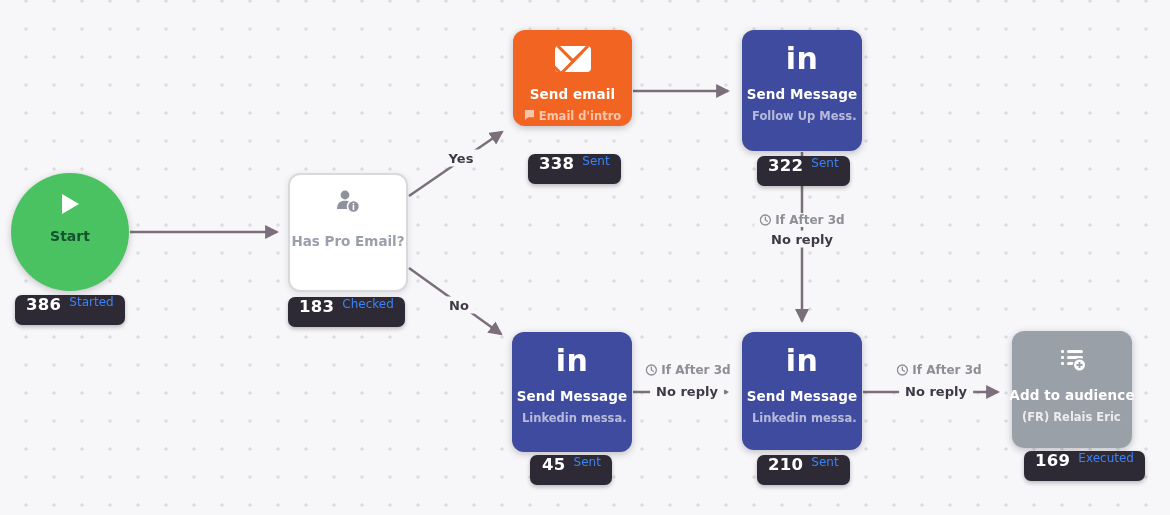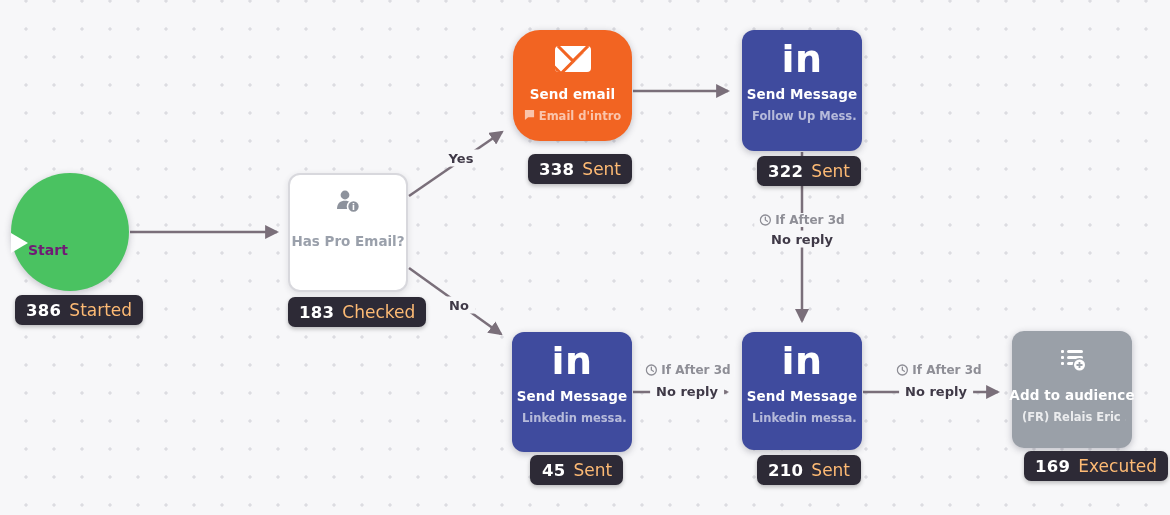--- a/index.html
+++ b/index.html
@@ -21,57 +21,57 @@
   .edge{stroke:var(--edge);stroke-width:2.5;fill:none;}
   .arrowhead{fill:var(--edge);}
 
   .node{
     position:absolute;border-radius:12px;color:#fff;
     display:flex;flex-direction:column;align-items:center;
     padding-top:13px;box-shadow:0 2px 7px rgba(40,40,60,.28);
     cursor:pointer;
   }
   .node .icon-area{height:32px;display:flex;align-items:center;justify-content:center;}
-  .node .in-logo{font-size:38px;font-weight:800;letter-spacing:.5px;line-height:30px;}
+  .node .in-logo{font-size:30px;font-weight:800;letter-spacing:.5px;line-height:30px;}
   .node .title{margin-top:11px;font-size:13.5px;font-weight:700;white-space:nowrap;letter-spacing:.1px;}
   .node .subtitle{
     margin-top:7px;font-size:11.5px;font-weight:700;color:rgba(255,255,255,.62);
     display:flex;align-items:flex-start;gap:4px;max-width:108px;white-space:nowrap;overflow:hidden;
   }
-  .node-email{left:513px;top:30px;width:119px;height:111px;background:var(--orange);border-radius:27px;}
+  .node-email{left:513px;top:30px;width:119px;height:96px;background:var(--orange);}
   .node-followup{left:742px;top:30px;width:120px;height:121px;background:var(--indigo);}
   .node-li1{left:512px;top:332px;width:120px;height:120px;background:var(--indigo);}
   .node-li2{left:742px;top:332px;width:120px;height:118px;background:var(--indigo);}
   .node-audience{left:1012px;top:331px;width:120px;height:117px;background:var(--graynode);}
 
   .node-start{
     position:absolute;left:11px;top:173px;width:118px;height:118px;border-radius:50%;
-    background:var(--green);display:flex;flex-direction:row;align-items:center;
-    padding-top:21px;color:#701a75;box-shadow:0 2px 7px rgba(40,40,60,.25);cursor:pointer;text-align:center;
+    background:var(--green);display:flex;flex-direction:column;align-items:center;
+    padding-top:21px;color:#14532d;box-shadow:0 2px 7px rgba(40,40,60,.25);cursor:pointer;text-align:center;
   }
   .play{
     width:0;height:0;border-left:17px solid #fff;
     border-top:10px solid transparent;border-bottom:10px solid transparent;
   }
   .node-start .title{margin-top:14px;font-size:14px;font-weight:700;}
 
   .node-condition{
     position:absolute;left:288px;top:173px;width:120px;height:119px;border-radius:12px;
     background:#fff;border:2px solid #d8d8dd;display:flex;flex-direction:column;align-items:center;
     padding-top:14px;box-shadow:0 2px 6px rgba(40,40,60,.12);cursor:pointer;
   }
   .node-condition .title{margin-top:14px;font-size:13.5px;font-weight:700;color:var(--condtext);white-space:nowrap;}
 
   .badge{
     position:absolute;background:var(--badge);border-radius:7px;height:30px;
-    padding:0 11px;display:flex;align-items:center;gap:8px;
+    padding:0 11px;display:flex;gap:8px;
     box-shadow:0 2px 4px rgba(0,0,0,.25);white-space:nowrap;
   }
   .badge .num{font-weight:800;font-size:16.5px;color:#fff;letter-spacing:.3px;}
-  .badge .lbl{font-size:17px;color:#fdba74;}
+  .badge .lbl{font-size:12px;color:#3b82f6;}
 
   .edge-label{
     position:absolute;transform:translate(-50%,-50%);
     background:var(--bg);padding:1px 6px;font-size:13px;font-weight:700;color:var(--dark);
     white-space:nowrap;
   }
   .edge-hint{
     position:absolute;transform:translate(-50%,-50%);
     background:var(--bg);padding:0 5px;font-size:12px;font-weight:700;color:var(--muted);
     display:flex;align-items:center;gap:4px;white-space:nowrap;

